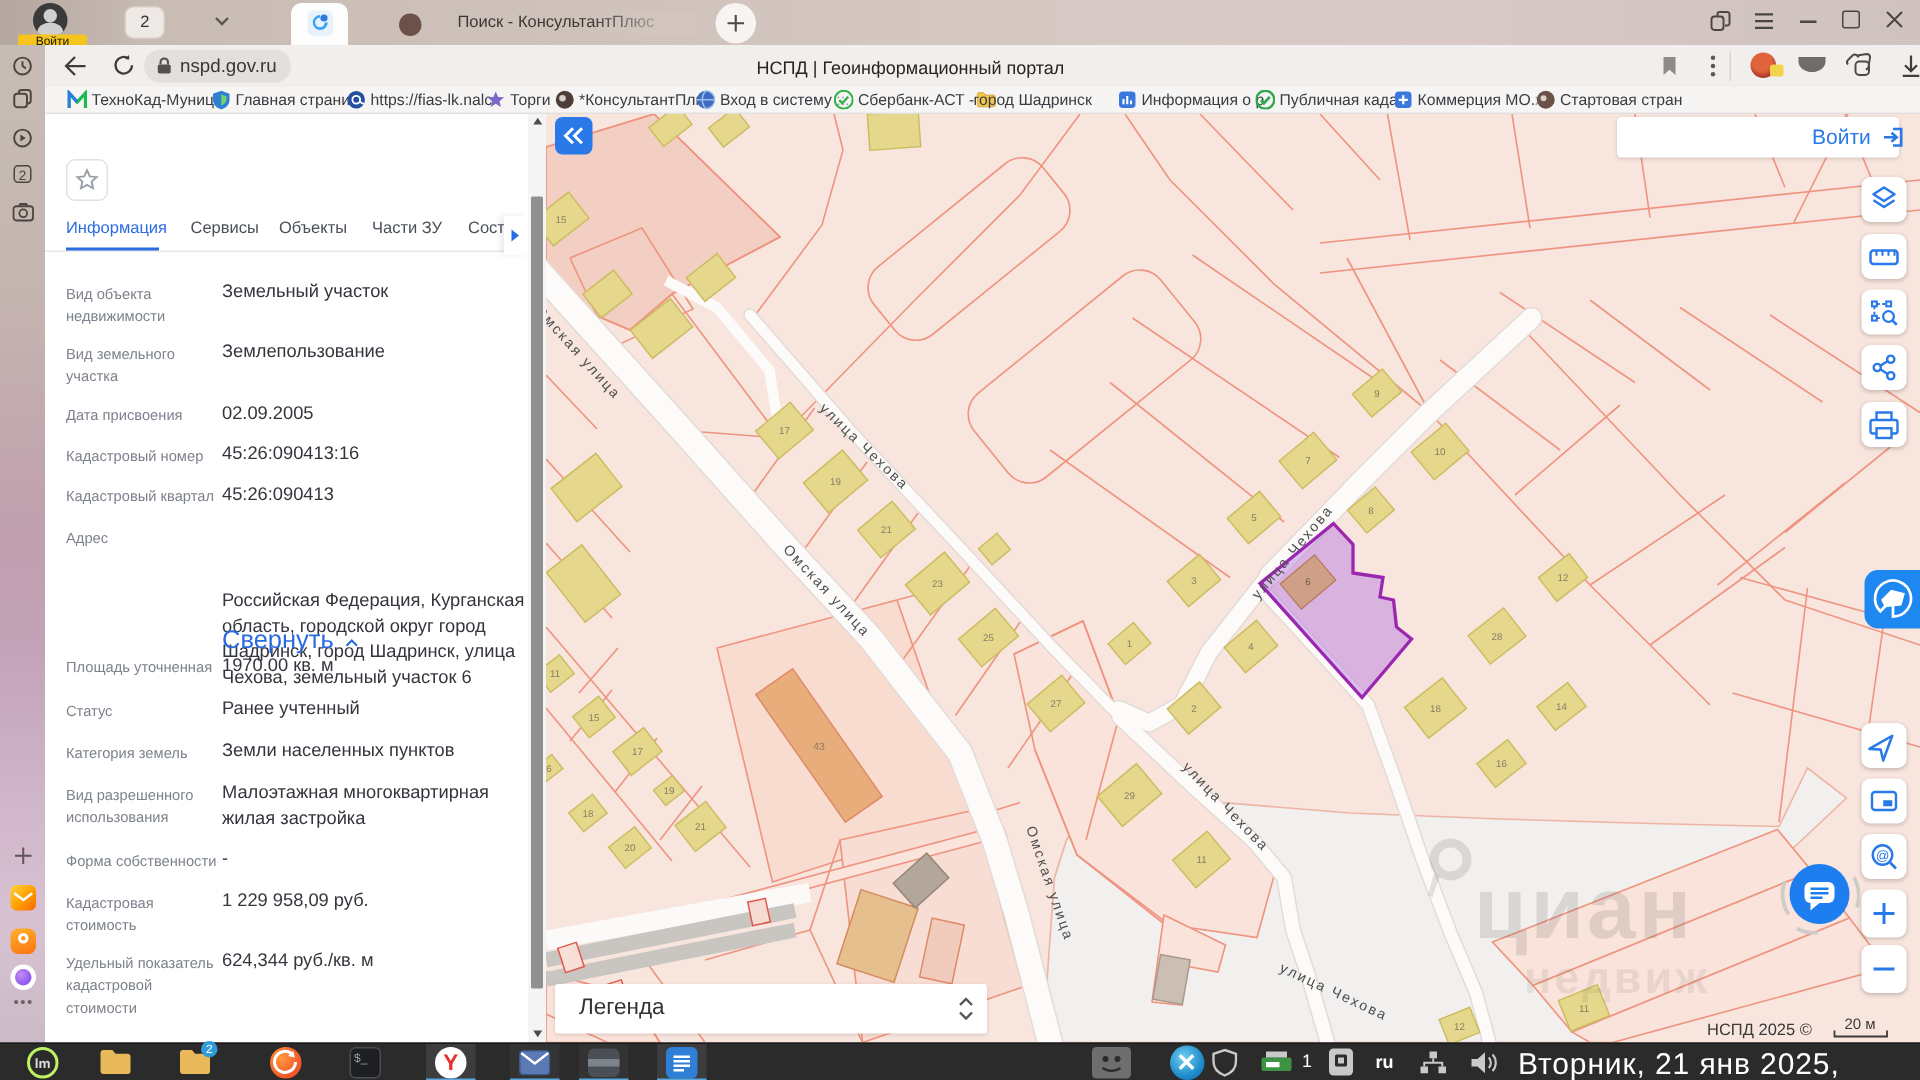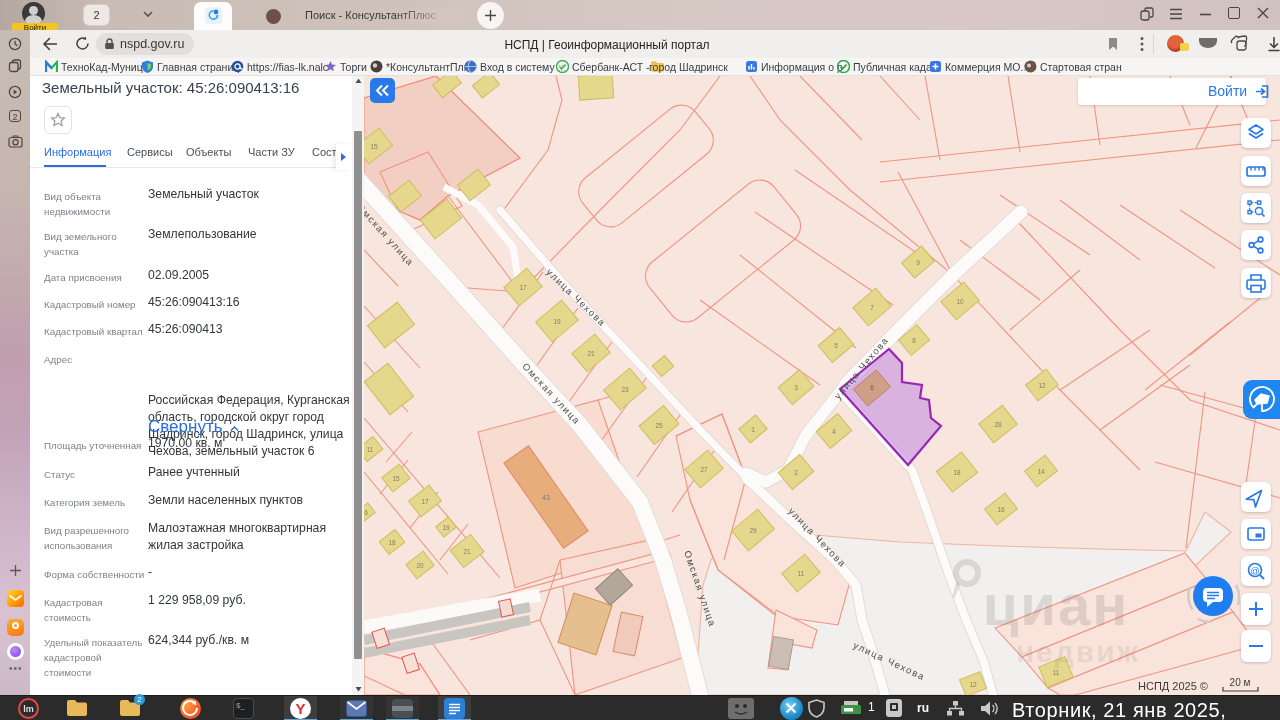--- a/index.html
+++ b/index.html
@@ -187,21 +187,20 @@
   <div class="abs" style="left:7px;top:589px;width:17px;height:17px;border-radius:5px;background:linear-gradient(160deg,#ffb02e,#fd7410);">
         <div style="width:7px;height:7px;border:2px solid #fff;border-radius:50%;margin:3px auto 0;"></div>
       </div>
   <div class="abs" style="left:7px;top:613px;width:17px;height:17px;border-radius:50%;background:#fff;">
         <div style="width:11px;height:11px;border-radius:50%;background:radial-gradient(circle at 35% 35%,#c08cf0,#7b3ff2);margin:3px auto 0;"></div>
       </div>
   <div class="abs" style="left:9px;top:633px;width:16px;height:8px;color:#6e6468;font-size:10px;letter-spacing:1px;">•••</div>
 </div>
 
 <div class="abs" style="left:30px;top:76px;width:322px;height:619px;background:#fff;overflow:hidden;">
-  <div class="abs" style="left:12px;top:3px;width:300px;font-size:15px;color:#3a3f4c;">Земельный участок: 45:26:090413:16</div>
   <div class="abs" style="left:14px;top:30px;width:28px;height:28px;border:1px solid #e2e2e2;border-radius:6px;">
     <svg width="26" height="26" viewBox="0 0 26 26">
           <path d="M13 6.5 l1.9 4.1 4.5.5 -3.3 3 .9 4.4 -4-2.2 -4 2.2 .9-4.4 -3.3-3 4.5-.5 z" fill="none" stroke="#9aa0a8" stroke-width="1.3"></path>
         </svg>
   </div>
 
   <div class="abs" style="left:0px;top:70px;width:322px;height:22px;font-size:11px;color:#4a4f58;white-space:nowrap;">
     <span class="abs" style="left:14px;color:#2b6be0;">Информация</span>
     <span class="abs" style="left:97px;">Сервисы</span>
     <span class="abs" style="left:156px;">Объекты</span>
@@ -551,23 +550,29 @@
     <path d="M6 14 a26 26 0 0 0 -2 22" fill="none" stroke="#cfcbc7" stroke-width="2.5" transform="rotate(-12 27 27)"></path>
     <path d="M50 16 a26 26 0 0 1 2 20" fill="none" stroke="#cfcbc7" stroke-width="2.5"></path>
     <path d="M12 50 a26 26 0 0 0 14 3" fill="none" stroke="#cfcbc7" stroke-width="2.5"></path>
     <circle cx="27" cy="27" r="20" fill="#1e7ef0"></circle>
     <rect x="17" y="19" width="20" height="14" rx="4" fill="#fff"></rect>
     <path d="M21 32 l0 6 6 -5 z" fill="#fff"></path>
     <path d="M21 23.5 h12 M21 26.5 h12 M21 29.5 h8" stroke="#1e7ef0" stroke-width="1.6"></path>
   </svg>
 </div>
 
+<div class="abs" style="left:370px;top:656px;width:288px;height:33px;background:#fff;border-radius:2px;box-shadow:0 1px 3px rgba(0,0,0,.12);">
+  <span class="abs" style="left:16px;top:7px;font-size:15px;color:#333;">Легенда</span>
+  <svg class="abs" style="left:268px;top:8px;" width="12" height="17" viewBox="0 0 12 17">
+        <path d="M2 6 L6 2 L10 6 M2 11 L6 15 L10 11" stroke="#555" stroke-width="1.6" fill="none"></path>
+      </svg>
+</div>
 
 <div class="abs" style="left:0;top:695px;width:1280px;height:25px;background:#2b2b2b;border-top:1px solid #1a1a1a;">
-  <div class="abs" style="left:18px;top:2px;width:21px;height:21px;border-radius:50%;border:2px solid #ef4444;color:#dedede;font-size:9px;text-align:center;line-height:19px;font-weight:bold;">lm</div>
+  <div class="abs" style="left:18px;top:2px;width:21px;height:21px;border-radius:50%;border:2px solid #bef264;color:#dedede;font-size:9px;text-align:center;line-height:19px;font-weight:bold;">lm</div>
   <svg class="abs" style="left:66px;top:3px;" width="22" height="18" viewBox="0 0 22 18">
         <path d="M1 3 a2 2 0 0 1 2-2 h6 l2 2.5 h8 a2 2 0 0 1 2 2 V15 a2 2 0 0 1 -2 2 H3 a2 2 0 0 1 -2-2 z" fill="#e8b959"></path>
       </svg>
   <svg class="abs" style="left:119px;top:3px;" width="22" height="18" viewBox="0 0 22 18">
         <path d="M1 3 a2 2 0 0 1 2-2 h6 l2 2.5 h8 a2 2 0 0 1 2 2 V15 a2 2 0 0 1 -2 2 H3 a2 2 0 0 1 -2-2 z" fill="#e8b959"></path>
       </svg>
     <div class="abs" style="left:134px;top:-2px;width:11px;height:11px;border-radius:50%;background:#2f9bd8;color:#fff;font-size:8px;text-align:center;line-height:11px;">2</div>
   <div class="abs" style="left:180px;top:2px;width:21px;height:21px;border-radius:50%;background:radial-gradient(circle at 35% 35%,#ff9a3c,#f1552a 70%);"><svg width="21" height="21" viewBox="0 0 21 21">
           <path d="M15 5 a7 7 0 1 0 2 5" fill="none" stroke="#fff" stroke-width="2"></path>
           <path d="M15.5 2.5 l1 4.5 -4.5 -1" fill="#fff"></path>

